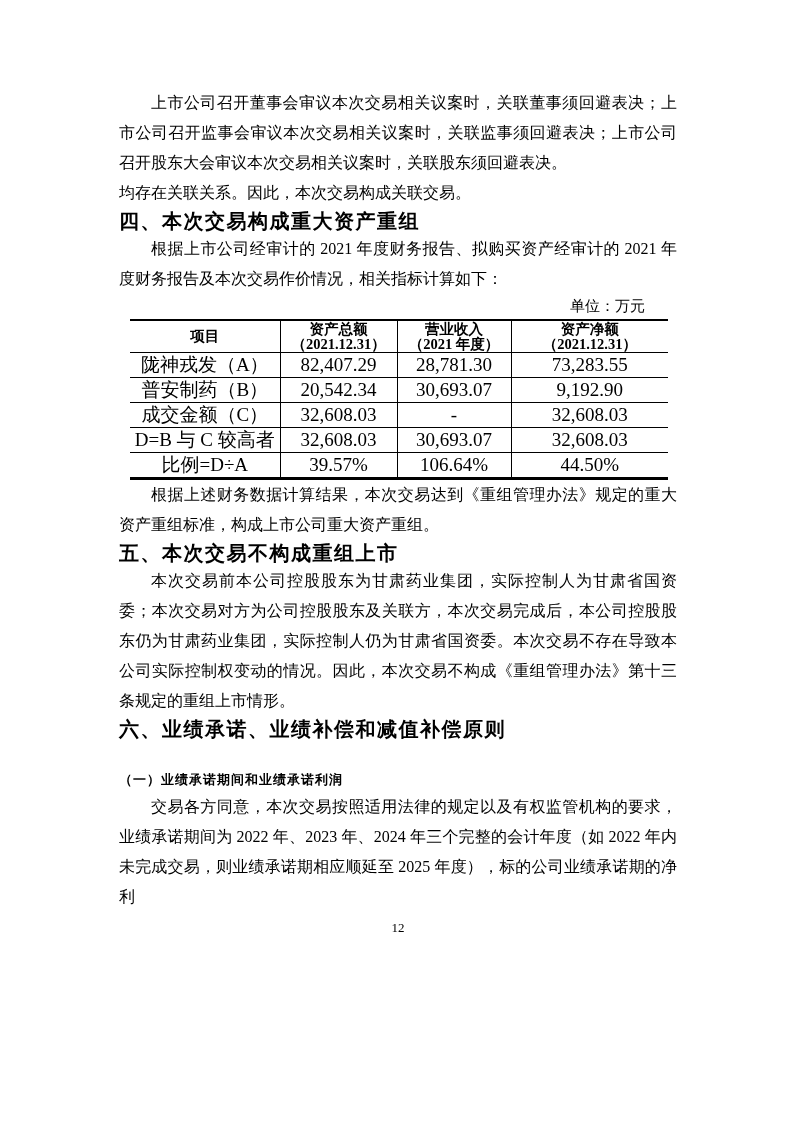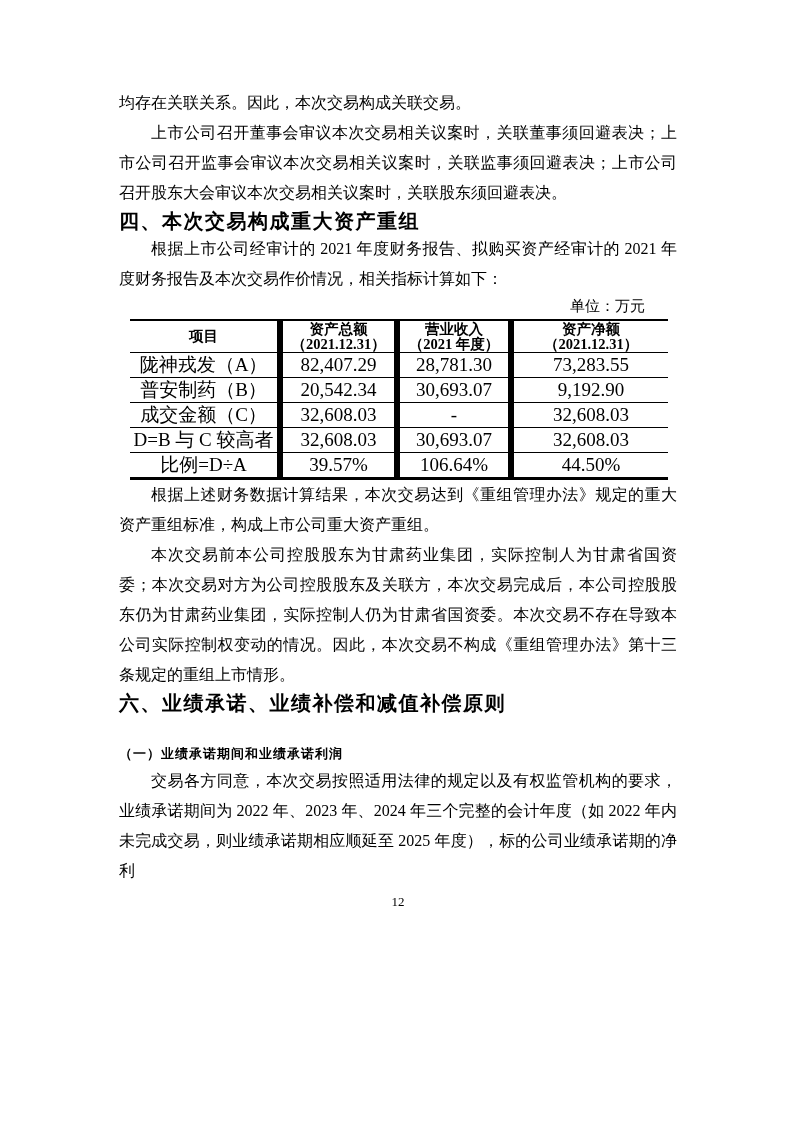--- a/index.html
+++ b/index.html
@@ -58,21 +58,21 @@
     border-bottom: 3px solid #000000;
     table-layout: fixed;
   }
   table.fin-table th, table.fin-table td {
     border-bottom: 1px solid #000000;
     text-align: center;
     vertical-align: middle;
     padding: 0;
     overflow: hidden;
   }
-  table.fin-table th + th, table.fin-table td + td { border-left: 6px solid #000000; text-align: center; }
+  table.fin-table th + th, table.fin-table td + td { border-left: 1px solid #000000; text-align: center; }
   table.fin-table th {
     font-family: "Liberation Serif", "DejaVu Serif", serif;
     font-weight: bold;
     font-size: 14.5px;
     line-height: 15px;
     height: 31px;
     white-space: pre-line;
   }
   table.fin-table td {
     font-size: 19px;
@@ -93,23 +93,23 @@
     text-align: center;
     font-size: 13px;
     line-height: 16px;
   }
 </style>
 </head>
 <body>
 
 <div class="page">
 
+  <p class="body-para mt-para">上市公司召开董事会审议本次交易相关议案时，关联董事须回避表决；上市公司召开监事会审议本次交易相关议案时，关联监事须回避表决；上市公司召开股东大会审议本次交易相关议案时，关联股东须回避表决。</p>
+
   <p class="body-para no-indent">均存在关联关系。因此，本次交易构成关联交易。</p>
-
-  <p class="body-para mt-para">上市公司召开董事会审议本次交易相关议案时，关联董事须回避表决；上市公司召开监事会审议本次交易相关议案时，关联监事须回避表决；上市公司召开股东大会审议本次交易相关议案时，关联股东须回避表决。</p>
 
   <h2 class="sec-heading h2-4">四、本次交易构成重大资产重组</h2>
 
   <p class="body-para p-intro">根据上市公司经审计的 2021 年度财务报告、拟购买资产经审计的 2021 年度财务报告及本次交易作价情况，相关指标计算如下：</p>
 
   <div class="unit-label">单位：万元</div>
 
   <table class="fin-table">
     <colgroup>
       <col class="col-1">
@@ -157,20 +157,21 @@
           <td>比例=D÷A</td>
           <td>39.57%</td>
           <td>106.64%</td>
           <td>44.50%</td>
         </tr>
       </tbody>
   </table>
 
   <p class="body-para p-concl">根据上述财务数据计算结果，本次交易达到《重组管理办法》规定的重大资产重组标准，构成上市公司重大资产重组。</p>
 
+  <h2 class="sec-heading h2-5">五、本次交易不构成重组上市</h2>
 
   <p class="body-para p-sec5">本次交易前本公司控股股东为甘肃药业集团，实际控制人为甘肃省国资委；本次交易对方为公司控股股东及关联方，本次交易完成后，本公司控股股东仍为甘肃药业集团，实际控制人仍为甘肃省国资委。本次交易不存在导致本公司实际控制权变动的情况。因此，本次交易不构成《重组管理办法》第十三条规定的重组上市情形。</p>
 
   <h2 class="sec-heading h2-6">六、业绩承诺、业绩补偿和减值补偿原则</h2>
 
   <h3 class="sub-heading">（一）业绩承诺期间和业绩承诺利润</h3>
 
   <p class="body-para p-sec6">交易各方同意，本次交易按照适用法律的规定以及有权监管机构的要求，业绩承诺期间为 2022 年、2023 年、2024 年三个完整的会计年度（如 2022 年内未完成交易，则业绩承诺期相应顺延至 2025 年度），标的公司业绩承诺期的净利</p>
 
   <div class="page-number">12</div>

